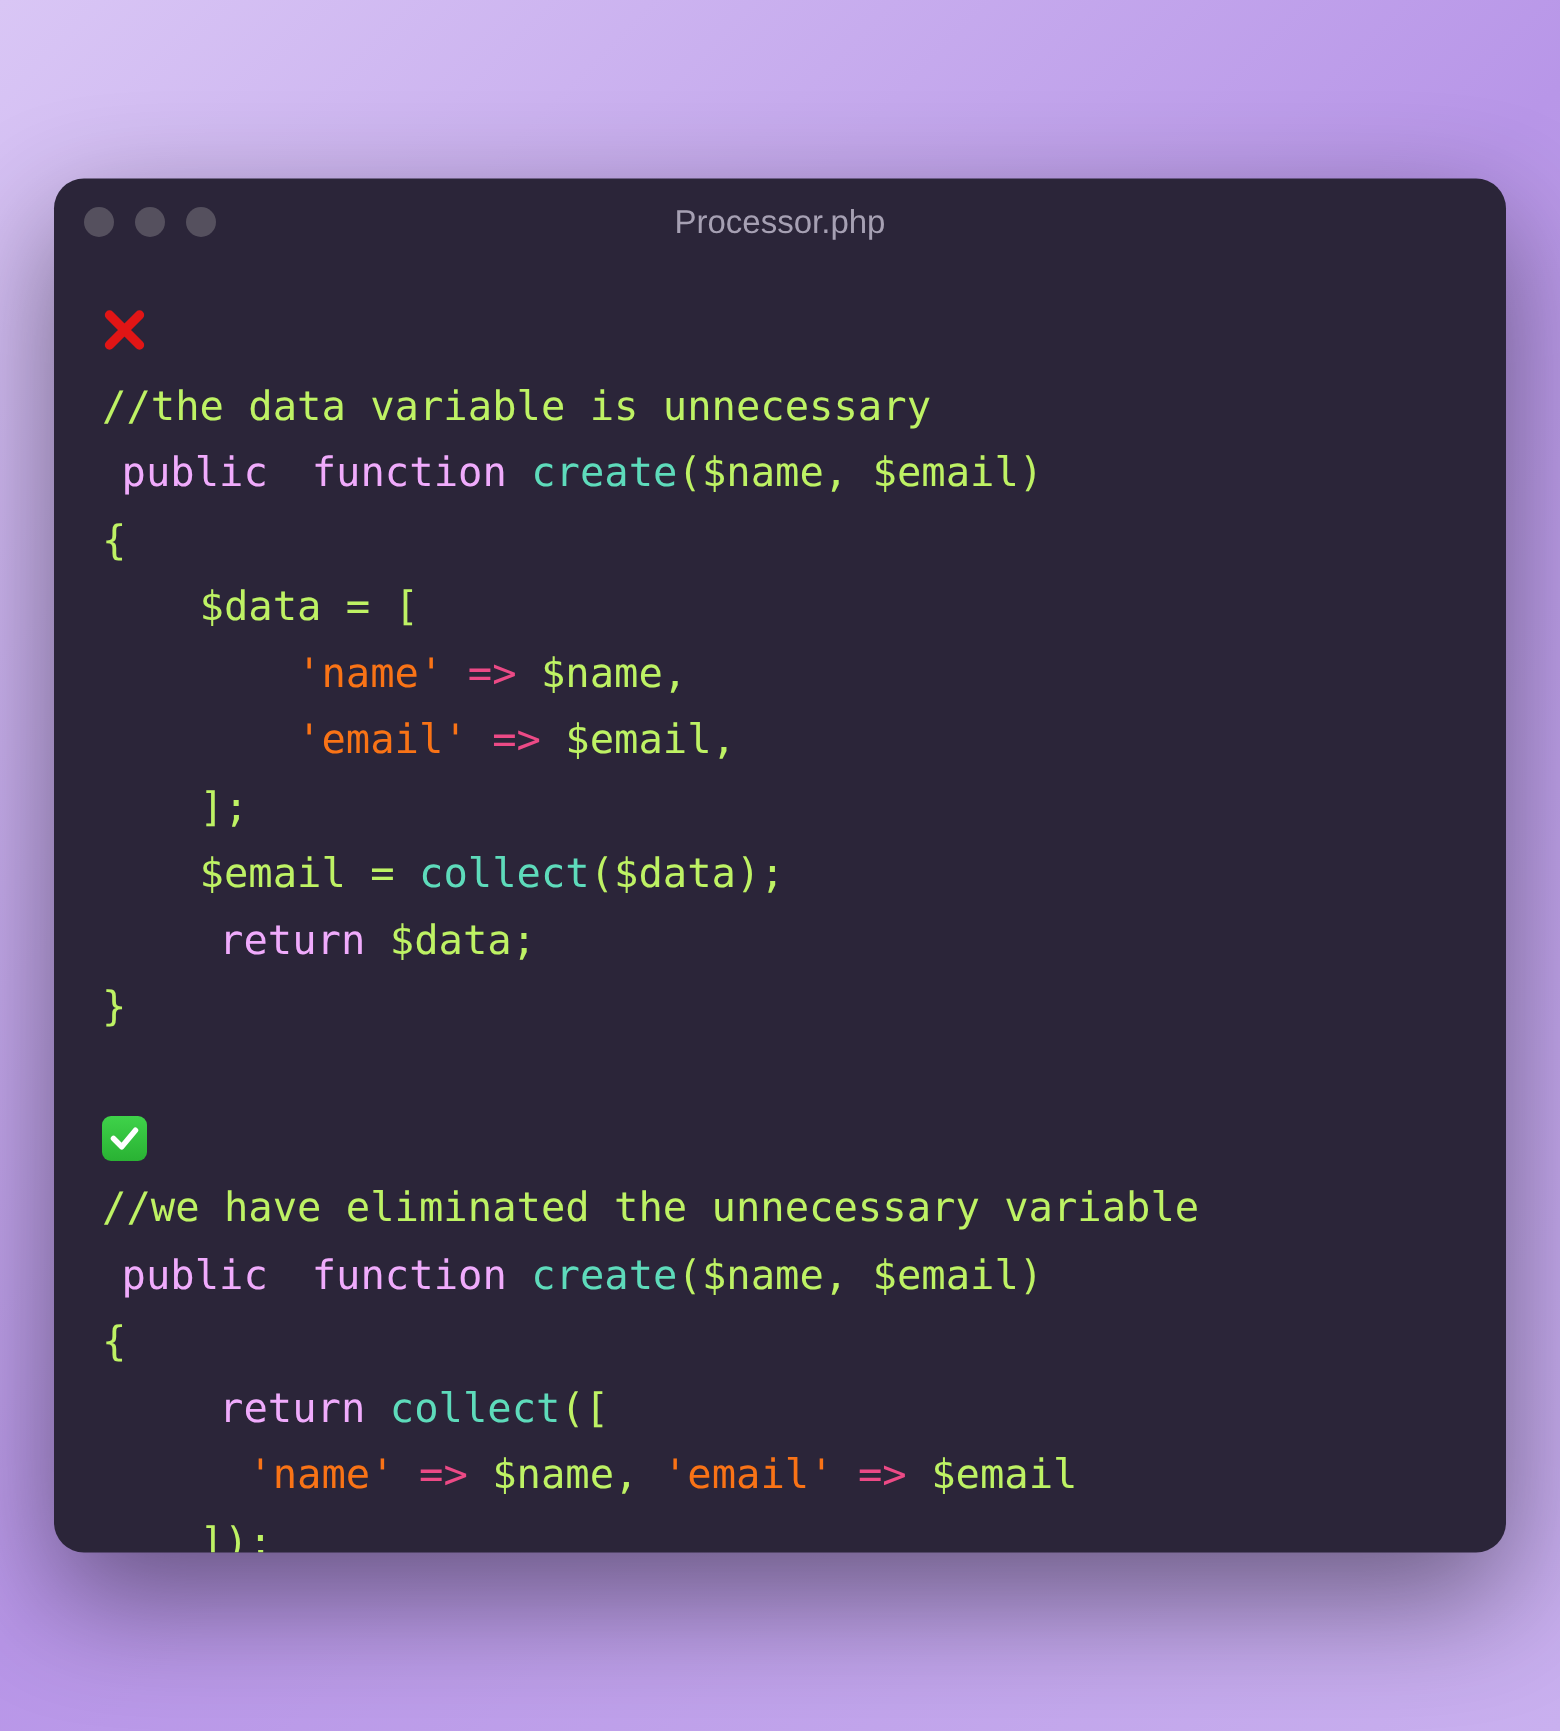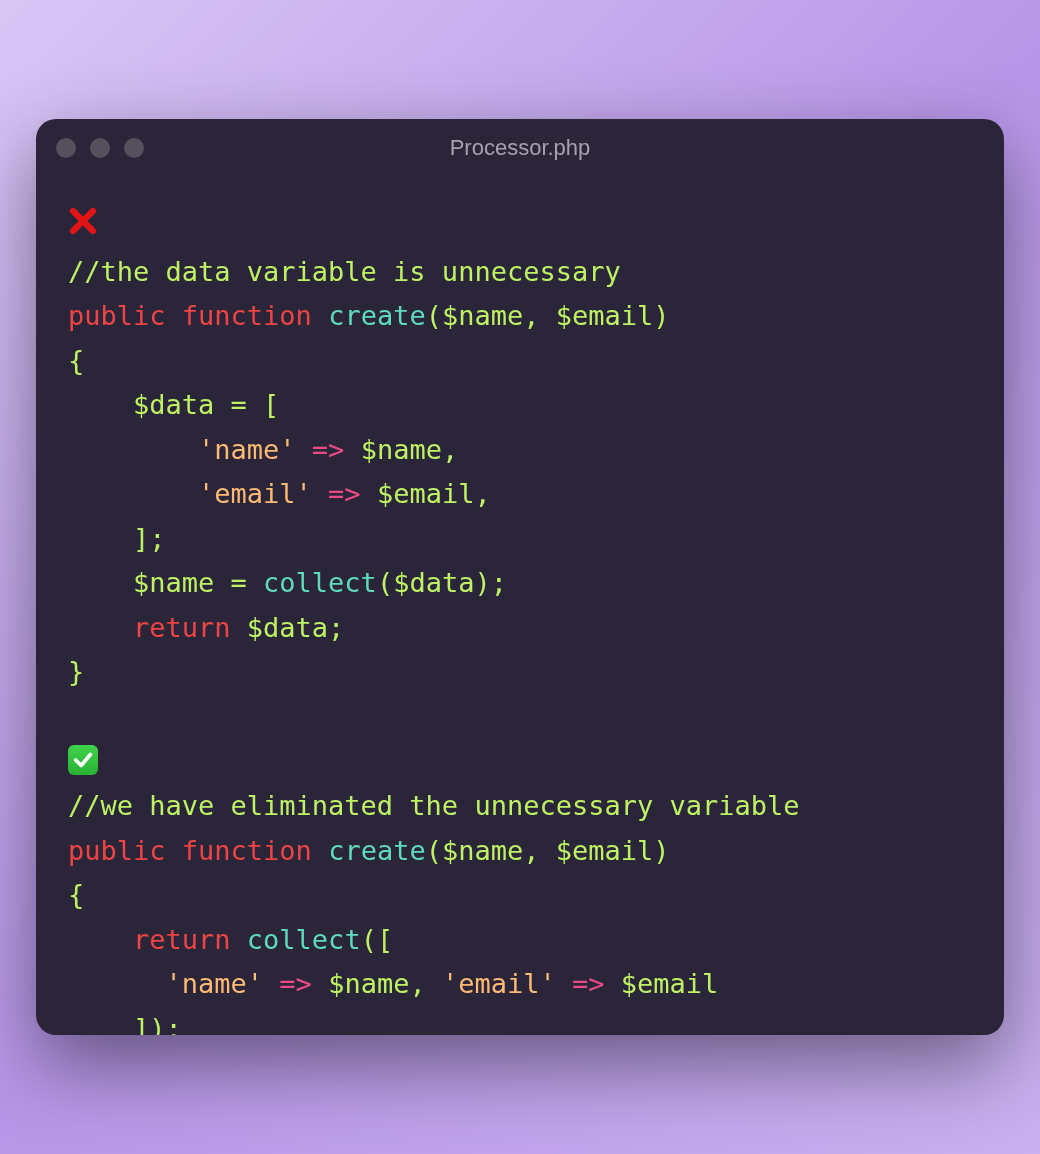--- a/index.html
+++ b/index.html
@@ -43,23 +43,23 @@
     .marker { font-size:30px; line-height:1; display:inline-block; margin-bottom:6px; }
     .bad-mark svg { width:30px; height:30px; }
     .good-mark {
       display:inline-flex; align-items:center; justify-content:center;
       width:30px; height:30px;
       background:linear-gradient(#3fd24a,#29b233);
       border-radius:6px;
     }
     .good-mark svg { width:22px; height:22px; }
     .comment { color:#bef264; }
-    .kw      { color:#ef4444; }
+    .kw      { color:#f0abfc;margin-left:13px; }
     .fn      { color:#5edbbb;text-align:right; }
-    .str     { color:#fdba74; }
+    .str     { color:#f97316; }
     .arrow   { color:#ec4a86; }
     .plain   { color:#bef264; }
   </style>
 </head>
 <body>
 
 <div class="window">
   <div class="titlebar">
     <div class="traffic">
       <div class="dot"></div>
@@ -72,21 +72,21 @@
   <div class="code-area"><span class="marker bad-mark"><svg viewBox="0 0 24 24">
           <path d="M4 4 L20 20 M20 4 L4 20" stroke="#e11515" stroke-width="5" stroke-linecap="round" fill="none"></path>
         </svg></span>
 <span class="comment">//the data variable is unnecessary</span>
 <span class="kw">public</span> <span class="kw">function</span> <span class="fn">create</span><span class="plain">($name, $email)</span>
 <span class="plain">{</span>
 <span class="plain">    $data = [</span>
         <span class="str">'name'</span> <span class="arrow">=&gt;</span><span class="plain"> $name,</span>
         <span class="str">'email'</span> <span class="arrow">=&gt;</span><span class="plain"> $email,</span>
 <span class="plain">    ];</span>
-<span class="plain">    $name = </span><span class="fn">collect</span><span class="plain">($data);</span>
+<span class="plain">    $email = </span><span class="fn">collect</span><span class="plain">($data);</span>
     <span class="kw">return</span><span class="plain"> $data;</span>
 <span class="plain">}</span>
 
 <span class="marker good-mark"><svg viewBox="0 0 24 24">
           <path d="M4 12 L10 18 L20 6" stroke="#fff" stroke-width="4" stroke-linecap="round" stroke-linejoin="round" fill="none"></path>
         </svg></span>
 <span class="comment">//we have eliminated the unnecessary variable</span>
 <span class="kw">public</span> <span class="kw">function</span> <span class="fn">create</span><span class="plain">($name, $email)</span>
 <span class="plain">{</span>
     <span class="kw">return</span><span class="plain"> </span><span class="fn">collect</span><span class="plain">([</span>

